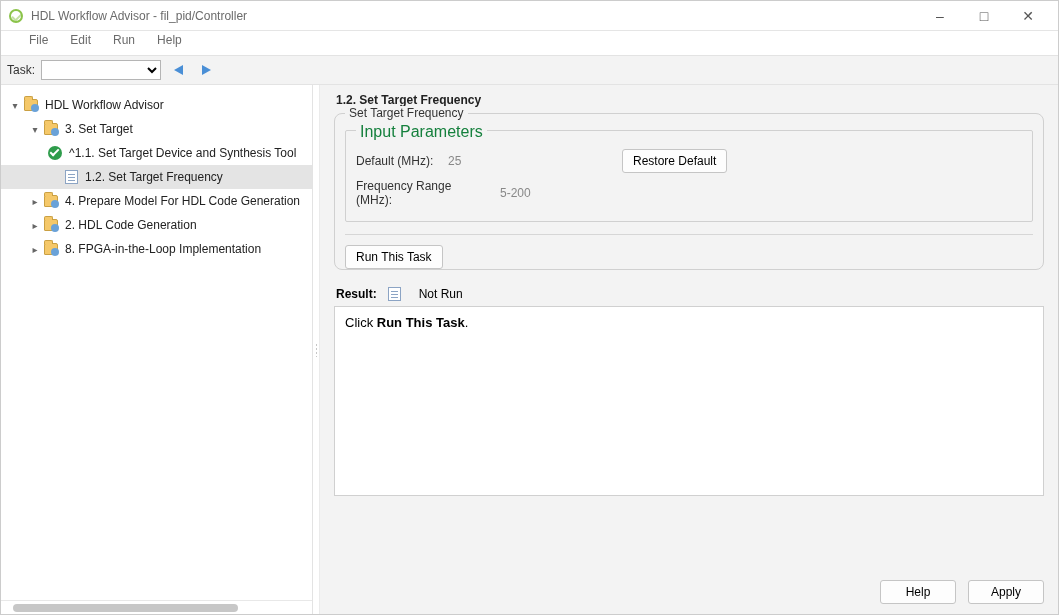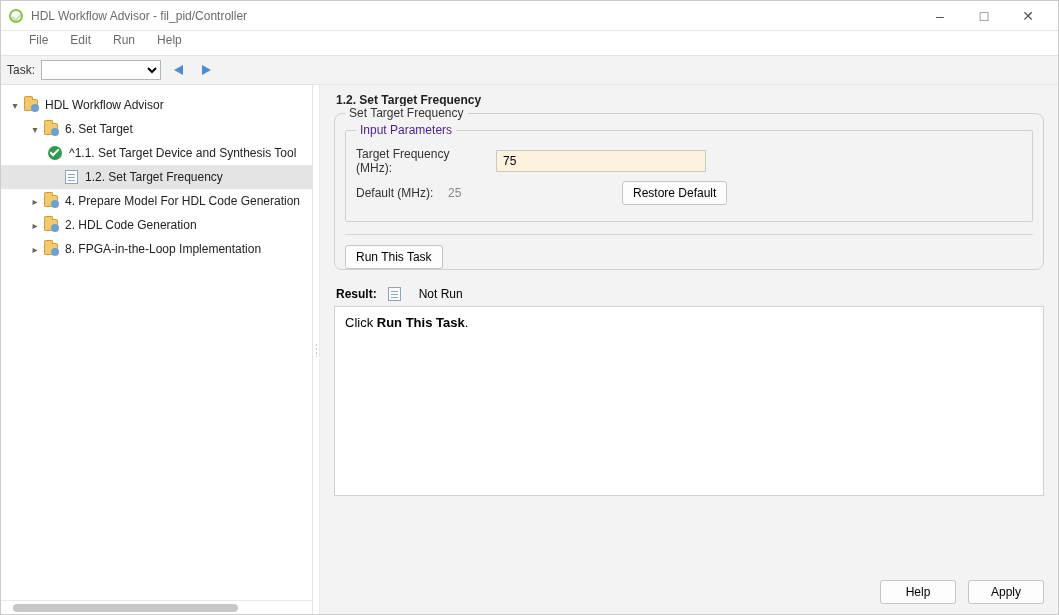--- a/index.html
+++ b/index.html
@@ -44,21 +44,21 @@
 .scrollbar-bottom .thumb{ height:8px; width: 225px; background:#c7c7c7; border-radius:4px; margin-left:12px;}
 
 .content { flex:1; background:#f3f3f3; display:flex; flex-direction:column; overflow:hidden; border-left:1px solid #ebebeb;}
 .content-inner{ flex:1; overflow:auto; padding: 0 14px 6px 14px;}
 .section-title { font-size:12px; font-weight:bold; color:#222; padding: 8px 0 4px 2px;}
 .subline{ font-size:12px; color:#333; padding: 2px 0 6px 12px;}
 
 .groupbox { border:1px solid #d0d0d0; border-radius:8px; padding: 10px 10px 0 10px; margin-top:2px; position:relative; background:#f3f3f3;}
 .groupbox .legend{ position:absolute; top:-8px; left:10px; background:#f3f3f3; padding:0 4px; font-size:12px; color:#333;}
 .fieldset-inner{ border:1px solid #d0d0d0; border-radius:2px; padding: 14px 10px 12px 10px; margin-top:6px; position:relative;}
-.fieldset-inner .legend{ position:absolute; top:-8px; left:10px; background:#f3f3f3; padding:0 4px; font-size:12px; color:#4c1d95;}
+.fieldset-inner .legend{ position:absolute; top:-8px; left:10px; background:#f3f3f3; padding:0 4px; font-size:16px; color:#15803d;}
 
 .param-row{ display:flex; align-items:center; height:32px; font-size:12px; color:#333; gap:8px;}
 .param-label{ width:132px; }
 .param-input{ width:210px; height:22px; border:1px solid #c9c9c9; background:#fdf2dc; padding:2px 6px; font-size:12px;}
 .param-static{ color:#888; width:170px; padding-left:4px;}
 .btn{ height:24px; padding:0 10px; font-size:12px; background:#fdfdfd; border:1px solid #c5c5c5; border-radius:3px; cursor:default;}
 
 .hr{ border:none; border-top:1px solid #d6d6d6; margin:12px 0 10px;}
 
 .result-row{ display:flex; align-items:center; font-size:12px; gap:10px; padding:4px 2px;}
@@ -114,21 +114,21 @@
             </span>
           <span>HDL Workflow Advisor</span>
         </div>
         <ul>
           <li>
             <div class="tree-row" style="padding-left:26px">
               <span class="twisty">▾</span>
               <span class="node-icon">
                   <span class="folder-icon"></span>
                 </span>
-              <span>6. Set Target</span>
+              <span>3. Set Target</span>
             </div>
             <ul>
               <li>
                 <div class="tree-row" style="padding-left:46px">
                   <span class="node-icon">
                       <span class="check-icon"></span>
                     </span>
                   <span>^1.1. Set Target Device and Synthesis Tool</span>
                 </div>
               </li>
@@ -184,27 +184,27 @@
   <div class="content">
     <div class="content-inner">
       <div class="section-title">1.2. Set Target Frequency</div>
 
       <div class="groupbox">
         <span class="legend">Set Target Frequency</span>
         <div class="fieldset-inner">
           <span class="legend">Input Parameters</span>
 
           <div class="param-row">
-            <span class="param-label">Target Frequency (MHz):</span>
-            <input class="param-input" type="text" value="75" style="">
-          </div>
-          <div class="param-row">
             <span class="param-label" style="width:80px">Default (MHz):</span>
             <span class="param-static">25</span>
             <button class="btn">Restore Default</button>
+          </div>
+          <div class="param-row">
+            <span class="param-label">Frequency Range (MHz):</span>
+            <span class="param-static">5-200</span>
           </div>
         </div>
         <hr class="hr">
         <button class="btn">Run This Task</button>
       </div>
 
       <div class="result-row" style="margin-top:12px">
         <span class="result-label">Result:</span>
         <span class="node-icon">
             <span class="sheet-icon"></span>

